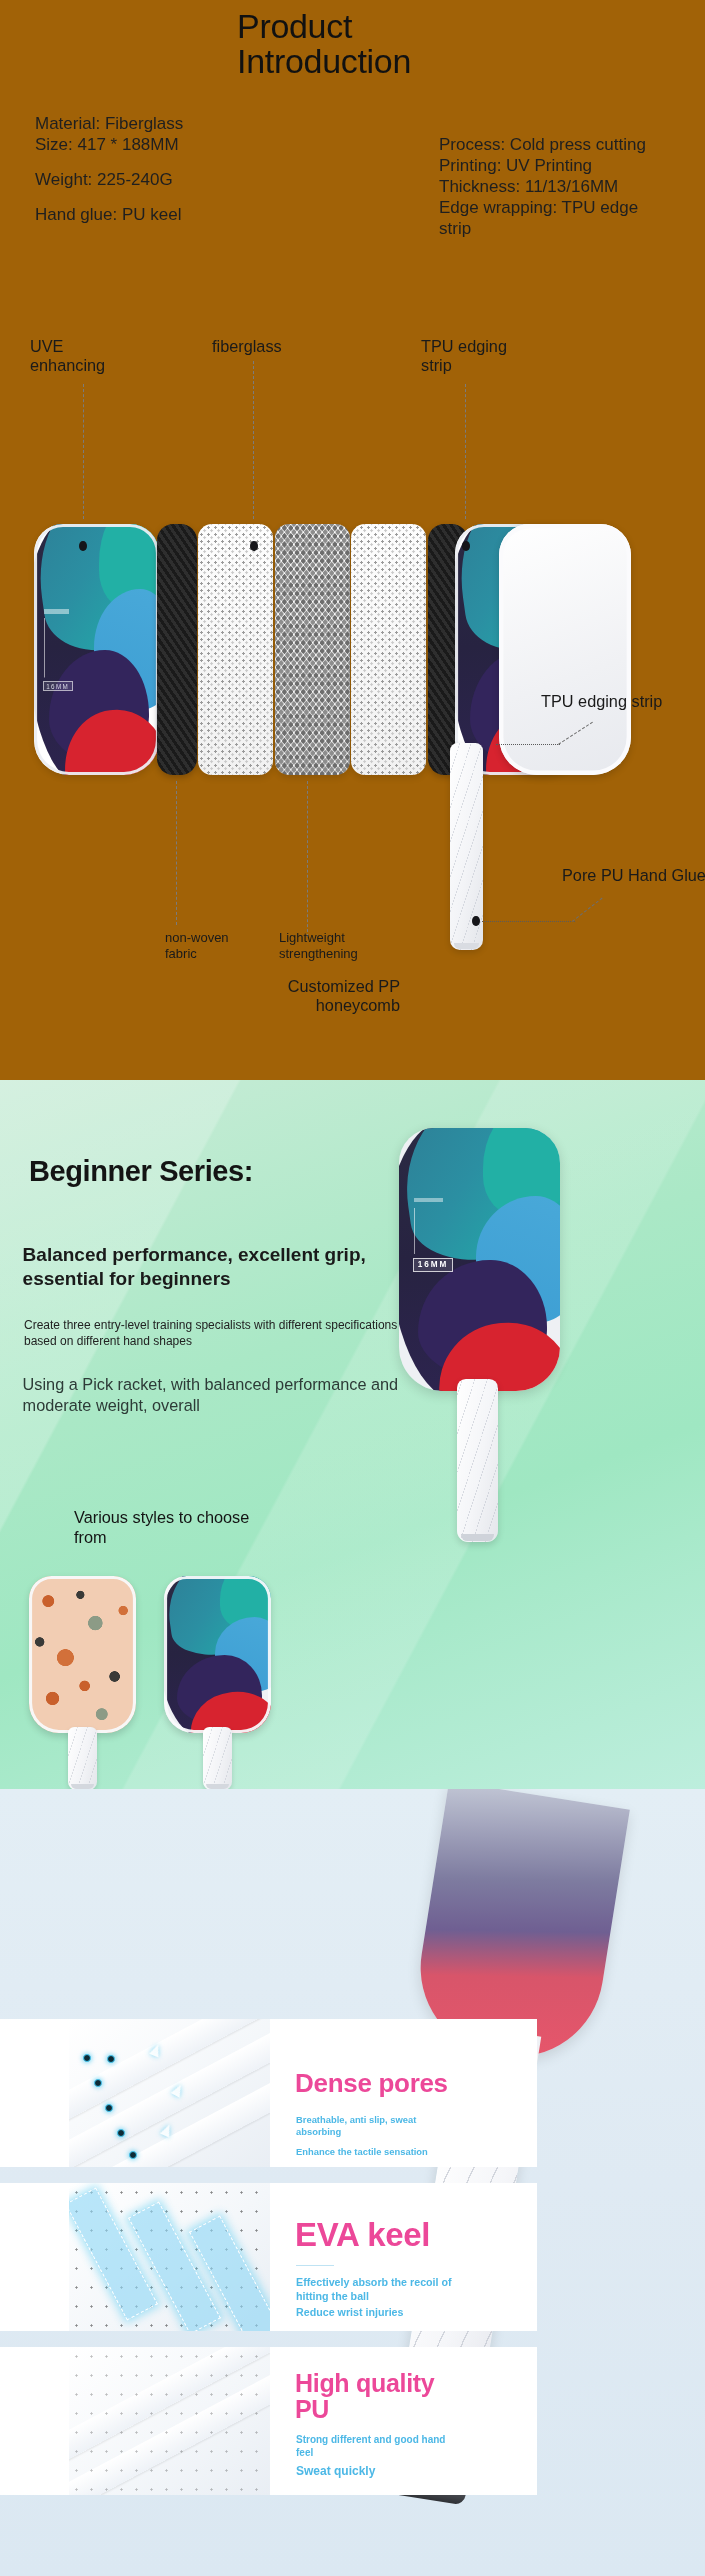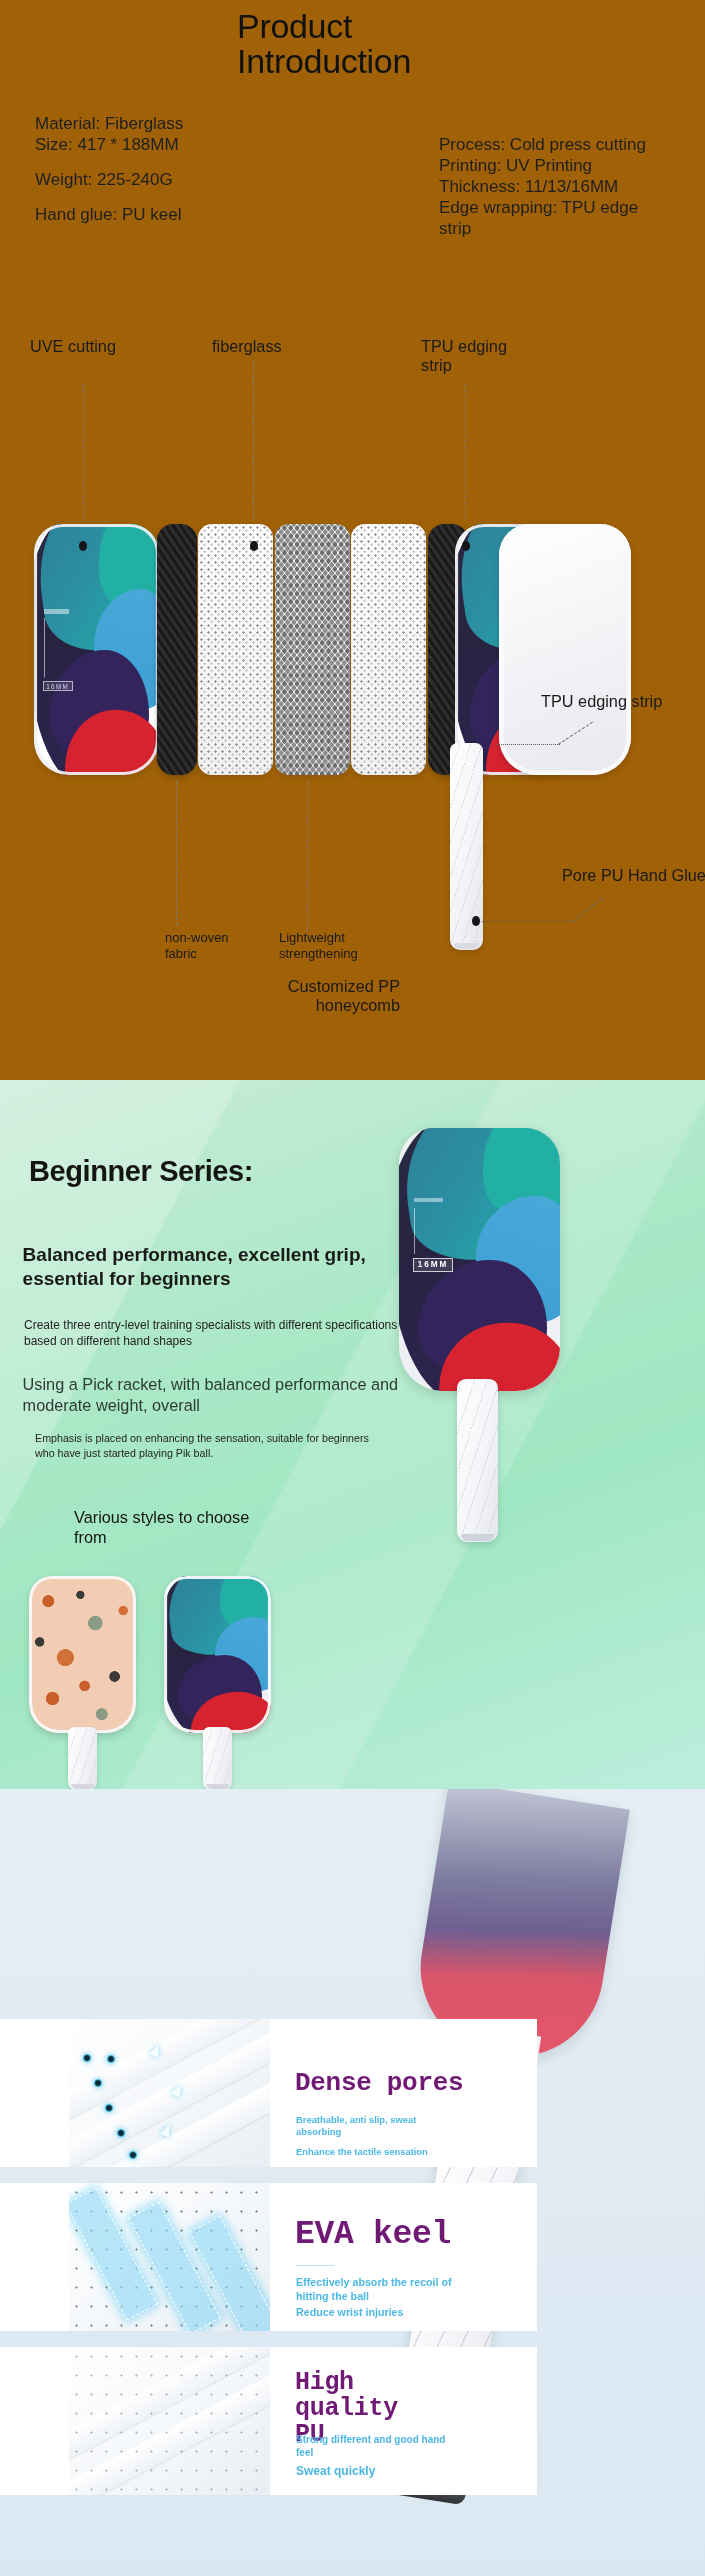--- a/index.html
+++ b/index.html
@@ -308,22 +308,21 @@
     opacity: .55;
   }
   .photo .arrow {
     position: absolute; width: 0; height: 0;
     border-left: 5.6px solid transparent; border-right: 5.6px solid transparent;
     border-bottom: 12.5px solid rgba(255,255,255,.92);
     filter: drop-shadow(0 0 2.5px rgba(67,198,240,.8));
   }
   .fcard .ftitle {
     position: absolute; font-weight: 700; letter-spacing: -0.3px;
-    color: #701a75;
-    font-family: Liberation Mono, monospace;
+    color: #ec4899;
   }
   .fcard .fsub { position: absolute; font-size: 9.4px; line-height: 1.28;
                  font-weight: 700; color: #4cb8e6; }
   .fcard .rule { position: absolute; width: 38px; height: 1.3px; background: #bfe3f3; }
 </style>
 </head>
 <body>
 
 <div class="page">
 
@@ -340,21 +339,21 @@
       <div class="spec-line">Hand glue: PU keel</div>
     </div>
 
     <div class="spec-col-right">
       <div class="spec-line">Process: Cold press cutting</div>
       <div class="spec-line">Printing: UV Printing</div>
       <div class="spec-line">Thickness: 11/13/16MM</div>
       <div class="spec-line">Edge wrapping: TPU edge strip</div>
     </div>
 
-    <div class="cal" style="left:30px; top:337px; width:94px;">UVE cutting</div>
+    <div class="cal" style="left:30px; top:337px; width:94px;">UVE enhancing</div>
     <div class="lead" style="left:83px; top:384px; height:135px;"></div>
 
     <div class="cal" style="left:212px; top:337px; width:138px;">fiberglass</div>
     <div class="lead" style="left:253px; top:361px; height:158px;"></div>
 
     <div class="cal" style="left:421px; top:337px; width:119px;">TPU edging strip</div>
     <div class="lead" style="left:465px; top:384px; height:135px;"></div>
 
     <div class="layers">
 
@@ -433,21 +432,20 @@
     <div class="cal-sm" style="left:243px; top:930px; width:144px;">Lightweight strengthening</div>
     <div class="cal" style="left:243px; top:977px; width:157px;text-align:right;">Customized PP honeycomb</div>
   </section>
 
   <section class="sec-beginner">
 
     <div class="bg-h1">Beginner Series:</div>
     <div class="bg-h2">Balanced performance, excellent grip, essential for beginners</div>
     <div class="bg-p1">Create three entry-level training specialists with different specifications based on different hand shapes</div>
     <div class="bg-h3">Using a Pick racket, with balanced performance and moderate weight, overall</div>
-    <div class="bg-p2">Emphasis is placed on enhancing the sensation, suitable for beginners who have just started playing Pik ball.</div>
     <div class="bg-h4">Various styles to choose from</div>
 
     <div class="hero-paddle">
       <div class="hero-face">
         <div class="bg" style="position:absolute;inset:0;background:#eef0f4;"></div>
         <div class="swirl-dark"></div>
         <div class="swirl-teal"></div>
         <div class="swirl-teal2"></div>
         <div class="swirl-blue"></div>
         <div class="swirl-purple"></div>

